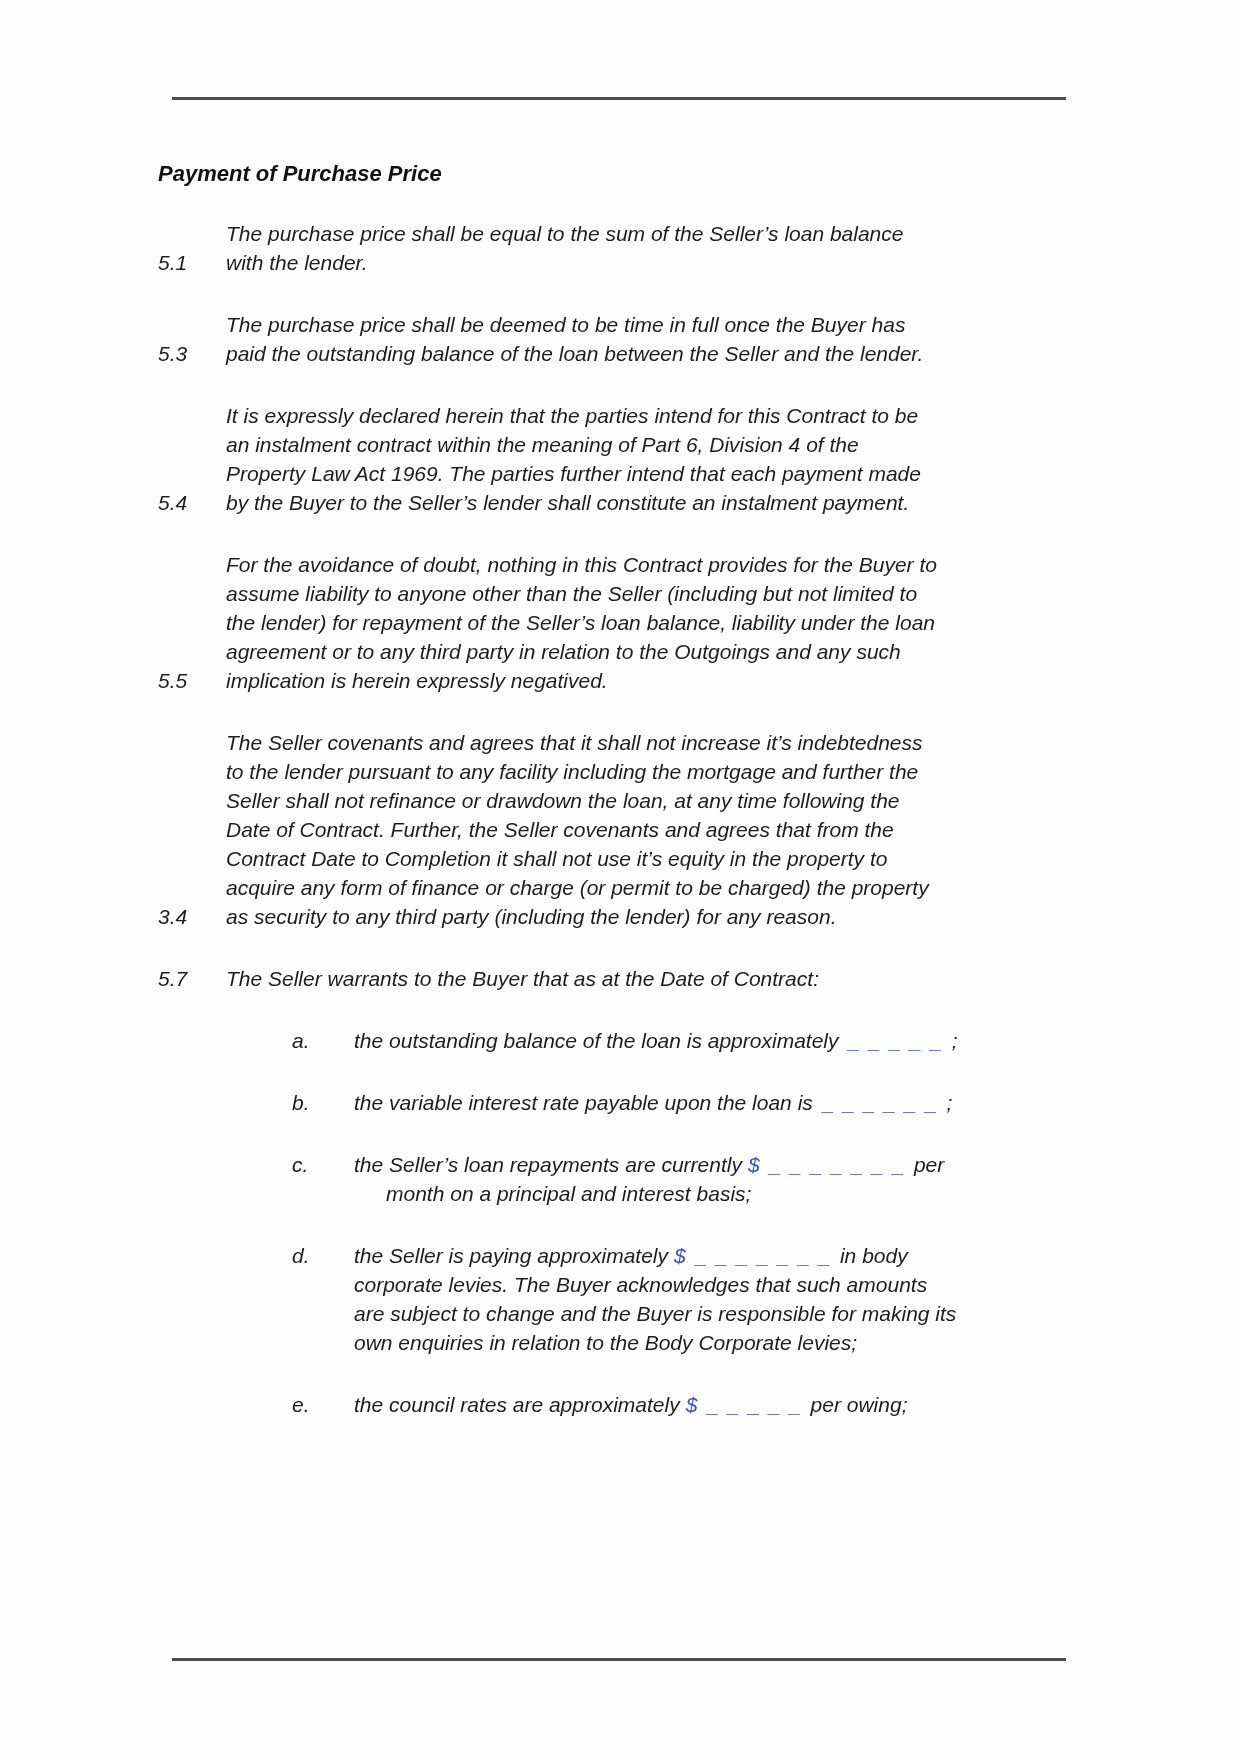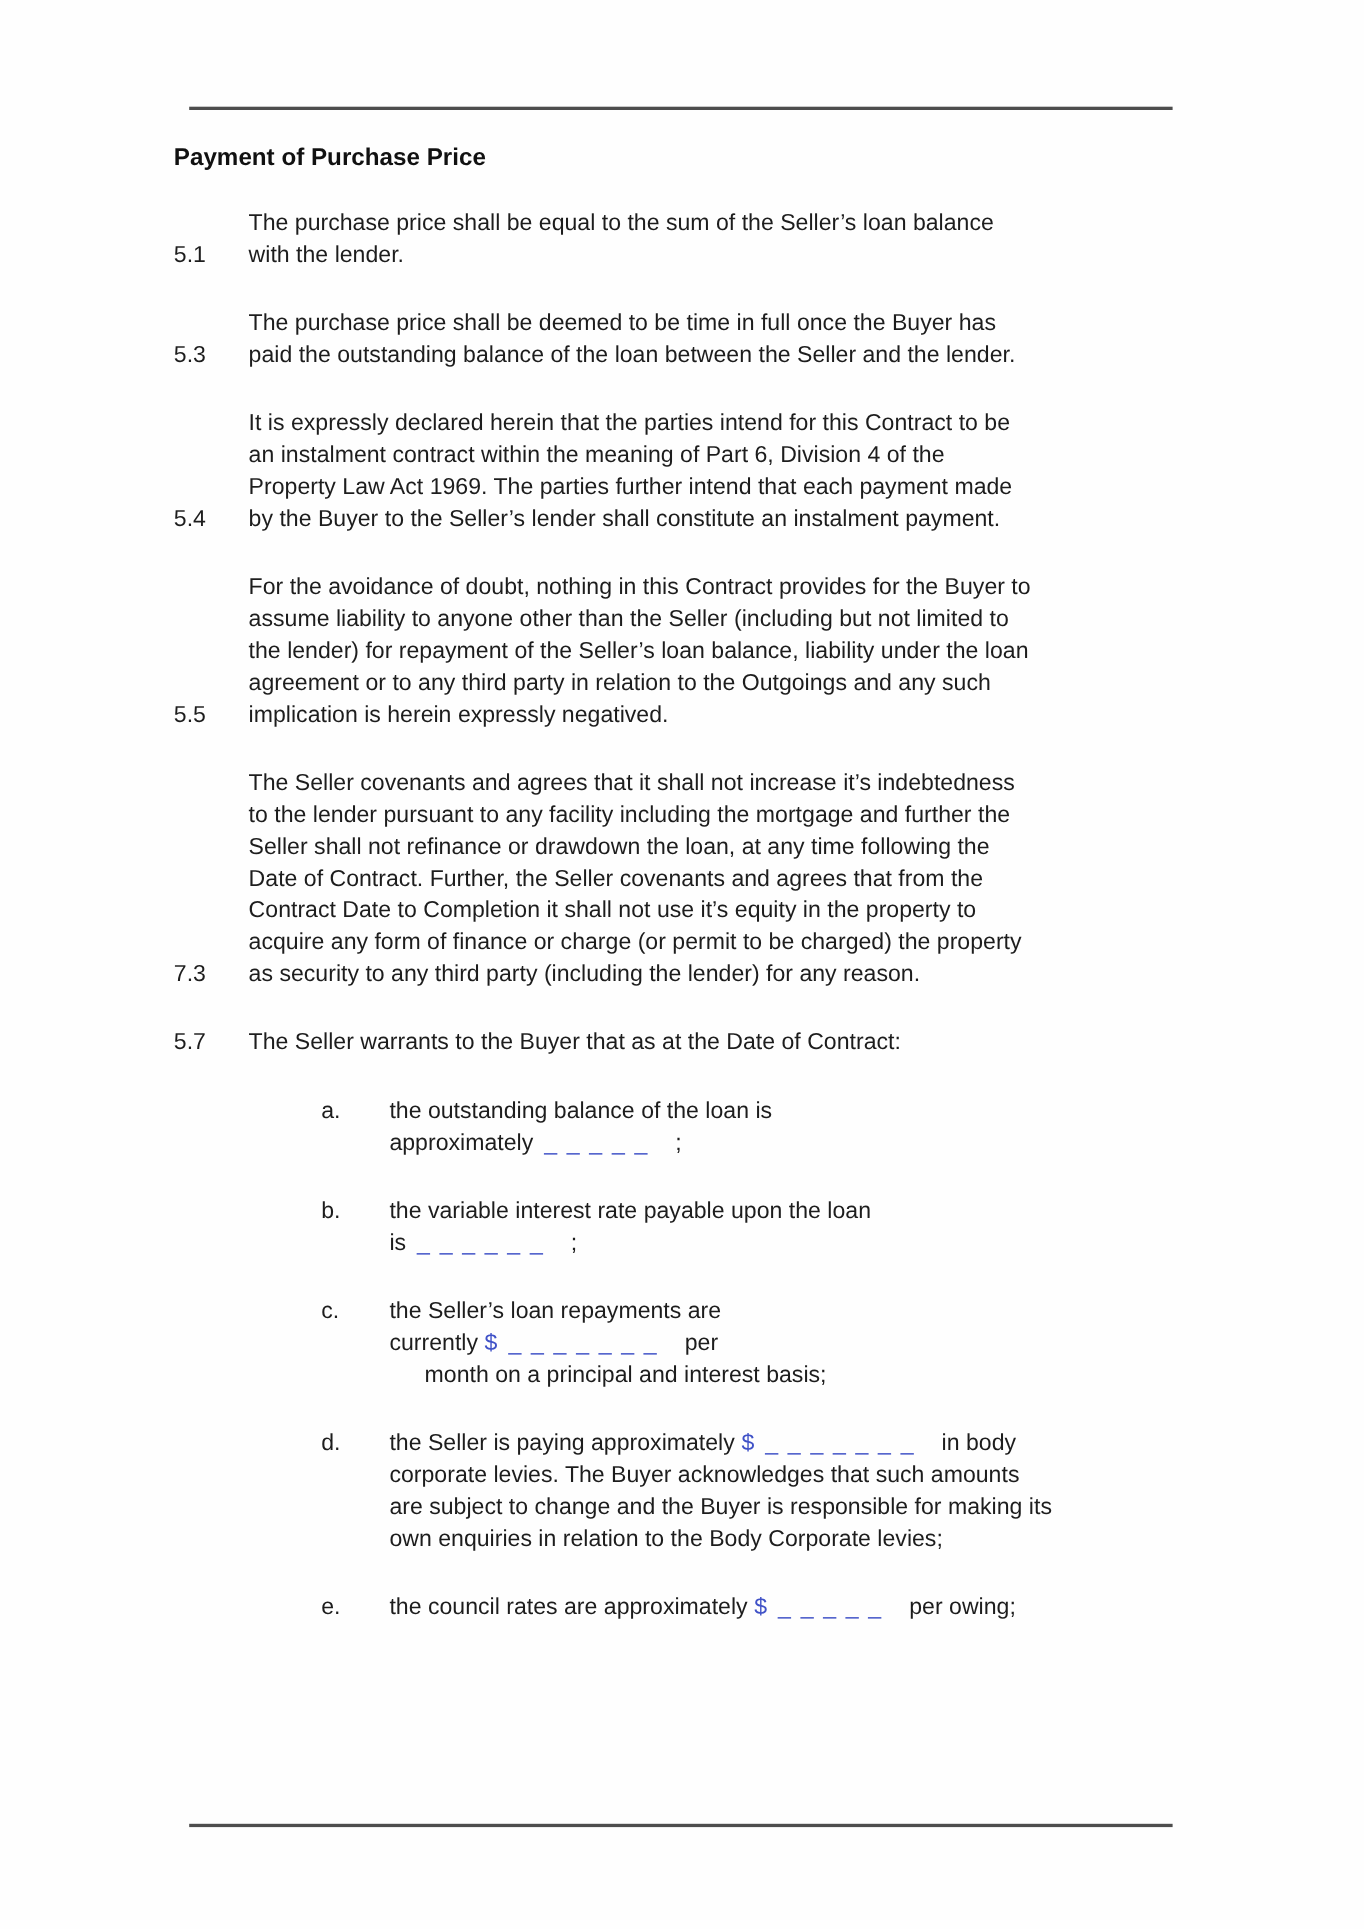--- a/index.html
+++ b/index.html
@@ -21,25 +21,26 @@
     left: 172px;
     width: 894px;
     height: 0;
     border-top: 3px solid #4d4d4d;
   }
   .rule-top { top: 97px; }
   .rule-bottom { top: 1658px; }
 
   .content {
     position: absolute;
-    top: 128px;
+    top: 159px;
     left: 158px;
     width: 800px;
     font-size: 21px;
     line-height: 29px;
+    font-style: italic;
   }
   h1.doc-heading {
     font-size: 22px;
     line-height: 29px;
     font-weight: bold;
     margin: 0 0 31px 0;
     color: #111;
   }
   .clause {
     display: flex;
@@ -69,21 +70,21 @@
   }
   .currency {
     color: #3f51c7;
     margin-left: 6px;
   }
   .currency:empty { margin: 0; }
   .blank {
     color: #3f51c7;
     letter-spacing: 1.5px;
     margin-left: 10px;
-    margin-right: 24px;
+    margin-right: 8px;
     white-space: nowrap;
   }
 </style>
 </head>
 <body>
 
 <div class="page">
   <div class="rule rule-top"></div>
 
   <div class="content">
@@ -104,21 +105,21 @@
       <div class="num">5.4</div>
       <div class="body">It is expressly declared herein that the parties intend for this Contract to be an instalment contract within the meaning of Part 6, Division 4 of the Property Law Act 1969. The parties further intend that each payment made by the Buyer to the Seller’s lender shall constitute an instalment payment.</div>
     </div>
 
     <div class="clause">
       <div class="num">5.5</div>
       <div class="body">For the avoidance of doubt, nothing in this Contract provides for the Buyer to assume liability to anyone other than the Seller (including but not limited to the lender) for repayment of the Seller’s loan balance, liability under the loan agreement or to any third party in relation to the Outgoings and any such implication is herein expressly negatived.</div>
     </div>
 
     <div class="clause">
-      <div class="num">7.3</div>
+      <div class="num">3.4</div>
       <div class="body">The Seller covenants and agrees that it shall not increase it’s indebtedness to the lender pursuant to any facility including the mortgage and further the Seller shall not refinance or drawdown the loan, at any time following the Date of Contract. Further, the Seller covenants and agrees that from the Contract Date to Completion it shall not use it’s equity in the property to acquire any form of finance or charge (or permit to be charged) the property as security to any third party (including the lender) for any reason.</div>
     </div>
 
     <div class="clause">
       <div class="num">5.7</div>
       <div class="body">The Seller warrants to the Buyer that as at the Date of Contract:</div>
     </div>
 
     <div class="subclause">
       <div class="letter">a.</div>

